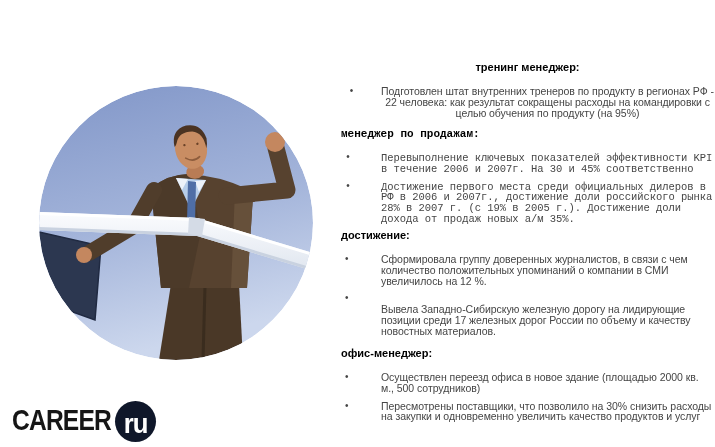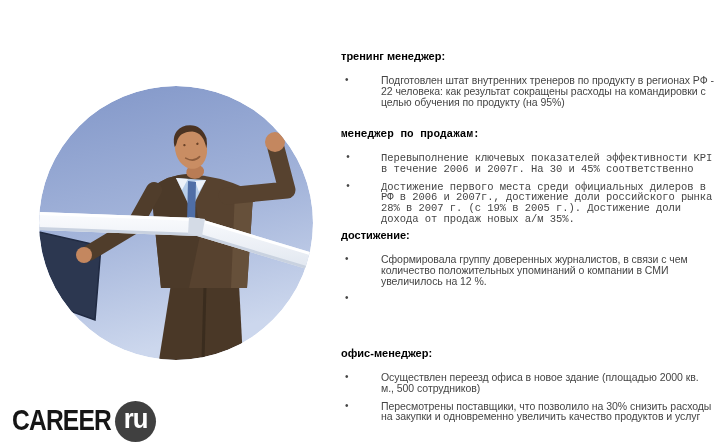--- a/index.html
+++ b/index.html
@@ -32,21 +32,21 @@
     display:inline-block; transform:scaleX(0.95) translateY(-2px);
   }
 
   
   .title {
     position:absolute; left:341px; top:21px; width:372px;
     font-size:24px; line-height:24px; font-weight:bold; letter-spacing:-0.3px; color:#0c0c0c;
   }
   .sec { position:absolute; left:341px; width:373px; }
   .sec h2 { font-size:11px; line-height:13px; font-weight:bold; color:#000000; margin-bottom:12px; }
-  .sec.s1 { top:50px; }
+  .sec.s1 { top:61px;text-align:center; }
   .sec.s2 { top:128px;font-family:Liberation Mono, monospace; }
   .sec.s3 { top:229px; }
   .sec.s4 { top:347px; }
 
   .bullet { display:flex; padding-left:4px; margin-bottom:7px; }
   .bullet .marker {
     width:13px; flex:0 0 13px; font-size:10px; line-height:10.8px; color:#454545;
   }
   .bullet .btext {
     flex:1; font-size:10.5px; line-height:10.8px; color:#454545; letter-spacing:-0.05px;margin-left:23px;
@@ -110,21 +110,21 @@
         <polygon points="0,126 158,132 274,167 274,185 158,150 0,144" fill="url(#rib)"></polygon>
         <polygon points="0,126 158,132 274,167 274,170 158,135 0,129" fill="#ffffff"></polygon>
         <polygon points="0,141 158,147 274,182 274,185 158,150 0,144" fill="#c9d2e0"></polygon>
         <polygon points="150,131 166,133 163,150 149,148" fill="#d4dbe6"></polygon>
       </g>
     </svg>
   </div>
 
   <div class="logo">
     <span class="logo-text">CAREER</span>
-    <span class="logo-badge" id="logo-badge" style="background: #404040;">
+    <span class="logo-badge" id="logo-badge" style="background: #0f172a; align-items: flex-end;">
       <span>ru</span>
     </span>
   </div>
 
 
   <section class="sec s1">
     <h2>тренинг менеджер:</h2>
     <div class="bullet">
       <span class="marker">•</span>
       <span class="btext">Подготовлен штат внутренних тренеров по продукту в регионах РФ - 22 человека: как результат сокращены расходы на командировки с целью обучения по продукту (на 95%)</span>
@@ -146,20 +146,24 @@
   <section class="sec s3">
     <h2>достижение:</h2>
     <div class="bullet">
       <span class="marker">•</span>
       <span class="btext">Сформировала группу доверенных журналистов, в связи с чем количество положительных упоминаний о компании в СМИ увеличилось на 12 %.</span>
     </div>
     <div class="bullet lone">
       <span class="marker">•</span>
       <span class="btext"></span>
     </div>
+    <div class="bullet no-marker">
+      <span class="marker">•</span>
+      <span class="btext">Вывела Западно-Сибирскую железную дорогу на лидирующие позиции среди 17 железных дорог России по объему и качеству новостных материалов.</span>
+    </div>
   </section>
 
   <section class="sec s4">
     <h2>офис-менеджер:</h2>
     <div class="bullet">
       <span class="marker">•</span>
       <span class="btext">Осуществлен переезд офиса в новое здание (площадью 2000 кв. м., 500 сотрудников)</span>
     </div>
     <div class="bullet">
       <span class="marker">•</span>

